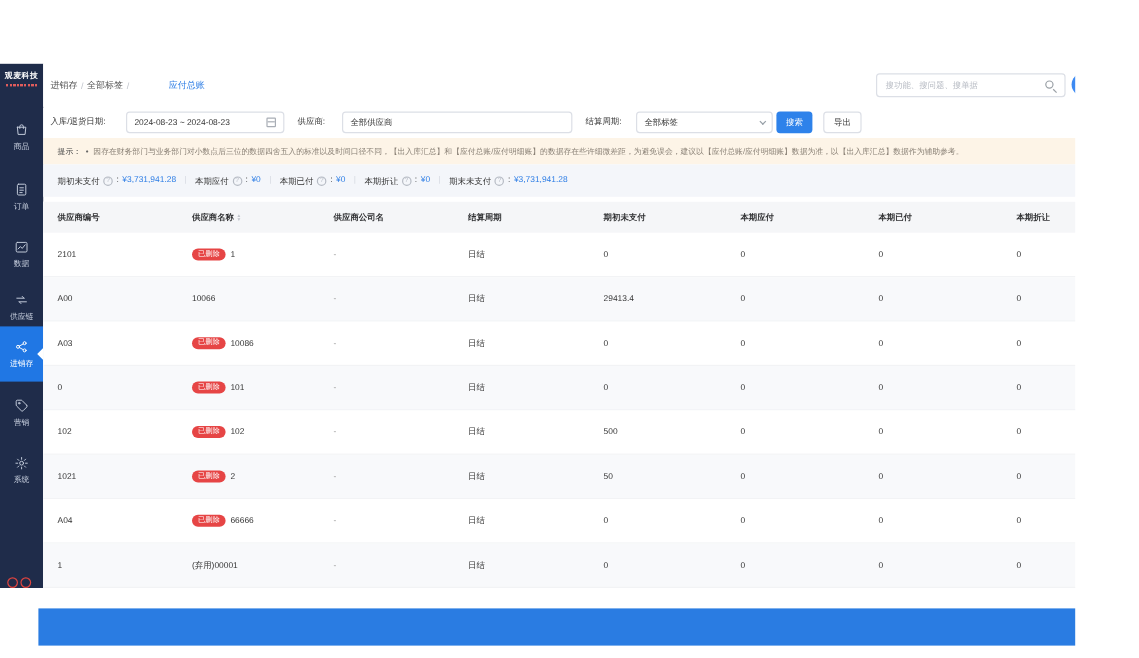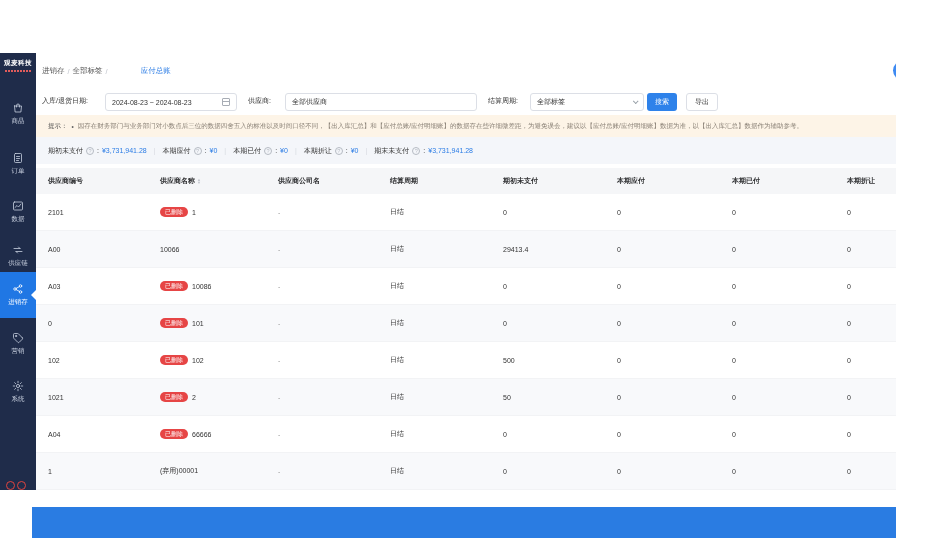--- a/index.html
+++ b/index.html
@@ -161,20 +161,24 @@
     <div class="notch"></div>
 
     <header class="header">
       <div class="breadcrumb" id="breadcrumb">
           <span class="crumb">进销存</span>
           <span class="crumb-sep">/</span>
           <span class="crumb">全部标签</span>
           <span class="crumb-sep">/</span>
           <span class="crumb current">应付总账</span>
         </div>
+      <div class="search-box">
+        <input placeholder="搜功能、搜问题、搜单据" style="">
+        <span class="mag"></span>
+      </div>
       <button class="guide-btn">新手引导</button>
     </header>
 
     <div class="filter-bar">
       <span class="f-label" style="left:6px">入库/退货日期:</span>
       <div class="f-box" style="left:69px; width:132px">
         <span class="fill">2024-08-23 ~ 2024-08-23</span>
         <span class="cal"></span>
       </div>
       <span class="f-label" style="left:212px">供应商:</span>

